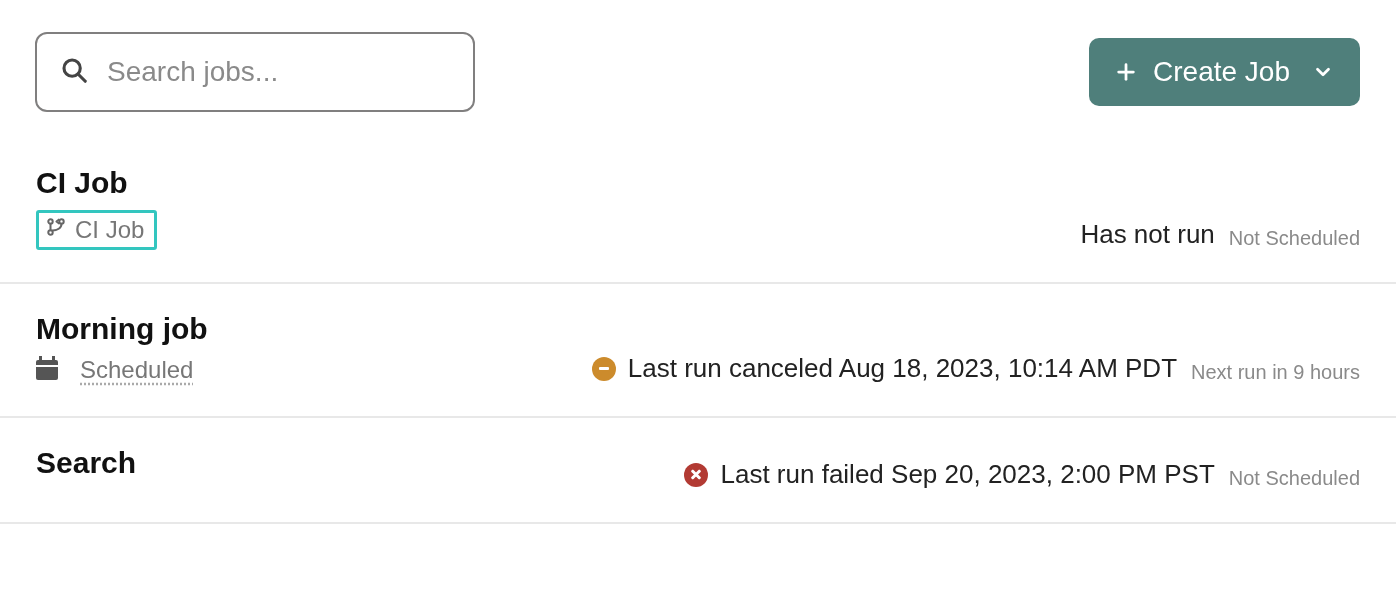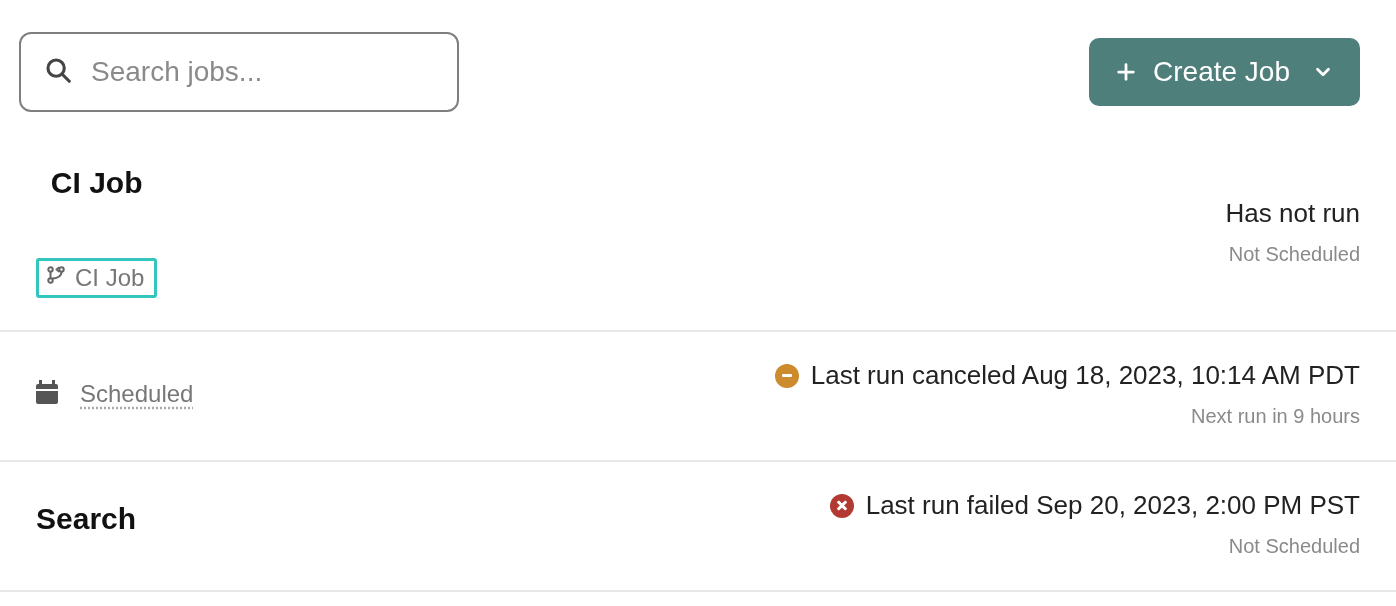--- a/index.html
+++ b/index.html
@@ -10,21 +10,21 @@
   body {
     font-family: -apple-system, BlinkMacSystemFont, "Segoe UI", Helvetica, Arial, sans-serif;
     background: #fff;
     color: #111;
     width: 1396px;
   }
   .toolbar {
     display: flex;
     align-items: center;
     justify-content: space-between;
-    padding: 32px 36px 26px 19px;
+    padding: 32px 36px 26px 35px;
   }
   .search-wrap {
     display: flex;
     align-items: center;
     border: 2px solid #807f7f;
     border-radius: 12px;
     width: 440px;
     height: 80px;
     padding: 0 22px;
   }
@@ -71,23 +71,22 @@
     justify-content: space-between;
     padding: 28px 36px 32px 36px;
     border-bottom: 2px solid #e8e8e8;
   }
   .job-row:first-of-type {
     border-top: 2px solid #e8e8e8;
   }
   .job-left {
     display: flex;
     flex-direction: column;
-    align-items: center;
+    align-items: flex-start;
     justify-content: center;
-    gap: 48px;
   }
   .job-title {
     font-size: 30px;
     font-weight: 700;
     color: #111;
     margin-bottom: 10px;
   }
   .job-tag {
     display: inline-flex;
     align-items: center;
@@ -129,21 +128,20 @@
     content: "";
     position: absolute;
     top: 5px;
     left: 0;
     right: 0;
     height: 2px;
     background: #fff;
   }
   .job-right {
     display: flex;
-    flex-direction: column;
     align-items: flex-end;
     justify-content: center;
     gap: 14px;
   }
   .status-line {
     display: flex;
     align-items: center;
     font-size: 26px;
     color: #222;
   }
@@ -238,20 +236,21 @@
   <div class="job-right">
     <div class="status-line">
       <span>Has not run</span>
     </div>
     <div class="sched-line">Not Scheduled</div>
   </div>
 </div>
 
 <div class="job-row">
   <div class="job-left">
+    <div class="job-title">Morning job</div>
     <div class="job-tag scheduled">
       <span class="calendar-icon"></span>
       <span class="label">Scheduled</span>
     </div>
   </div>
   <div class="job-right">
     <div class="status-line">
       <span class="status-icon canceled"></span>
       <span>Last run canceled Aug 18, 2023, 10:14 AM PDT</span>
     </div>

